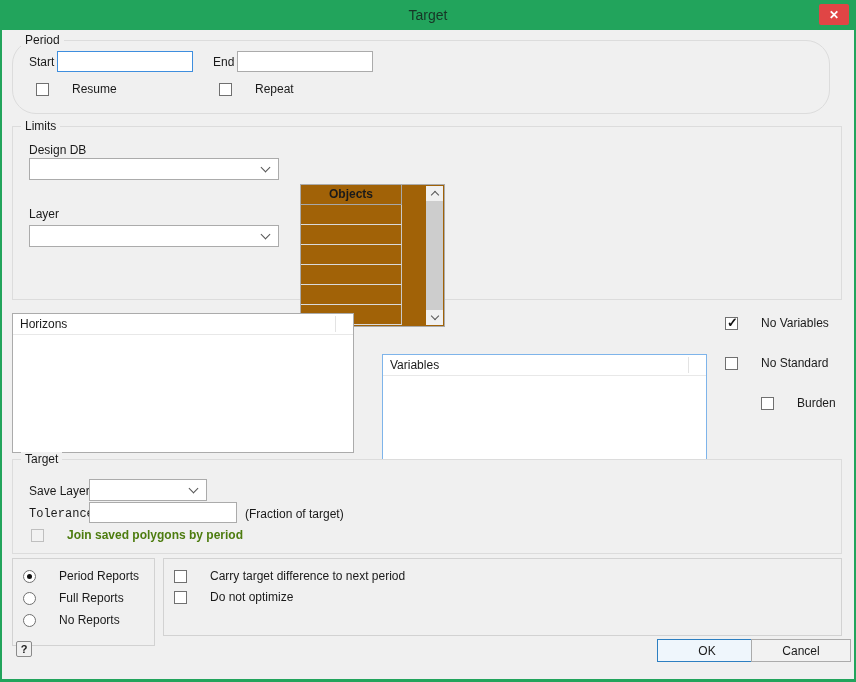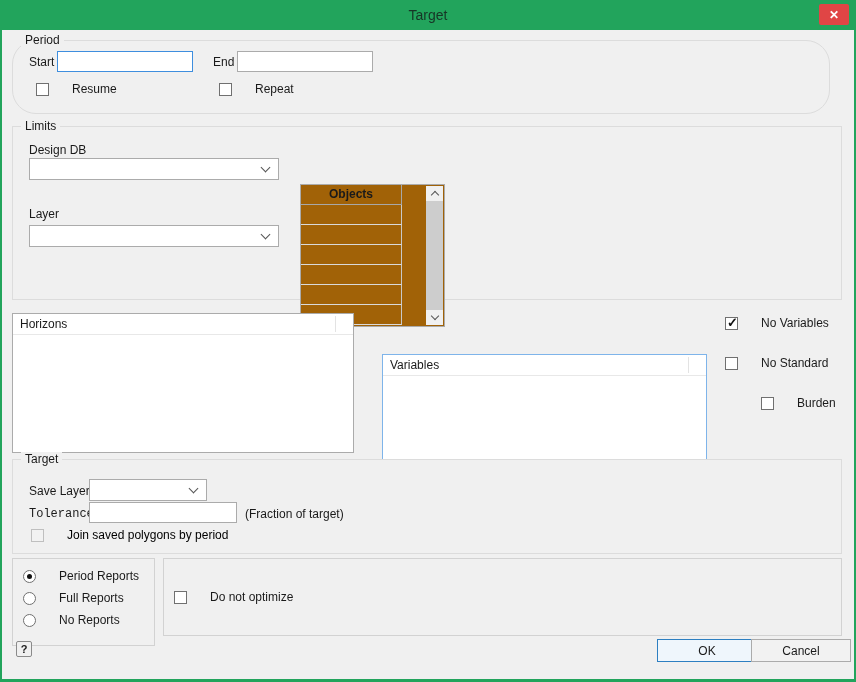--- a/index.html
+++ b/index.html
@@ -35,21 +35,21 @@
   .combo-value { position: absolute; left: 5px; top: 3px; right: 20px; overflow: hidden; white-space: nowrap; }
   .chev { position: absolute; width: 7px; height: 7px; border-right: 1px solid #555; border-bottom: 1px solid #555; }
   .combo .chev { right: 9px; top: 5px; transform: rotate(45deg); }
 
   
   .checkbox, .radio { position: absolute; display: flex; align-items: center; gap: 23px; white-space: nowrap; cursor: default; }
   .cbox { width: 13px; height: 13px; background: #fff; border: 1px solid #707070; position: relative; flex: none; }
   .checkbox.checked .cbox::after { content: "\2713"; position: absolute; left: 1px; top: -3px;
                                    font-size: 13px; font-weight: bold; color: #111; }
   .checkbox.disabled .cbox { border-color: #BFBFBF; background: #F2F2F2; }
-  .checkbox.disabled .cb-label { color: #000000; }
+  .checkbox.disabled .cb-label { color: #4d7c0f; font-weight: bold; }
   .rdot { width: 13px; height: 13px; background: #fff; border: 1px solid #707070; border-radius: 50%; position: relative; flex: none; }
   .radio.checked .rdot::after { content: ""; position: absolute; left: 3px; top: 3px; width: 5px; height: 5px;
                                 border-radius: 50%; background: #111; }
 
   
   .listbox { position: absolute; background: #fff; border: 1px solid #ABABAB; }
   .listbox.blue { border-color: #7EB4EA; }
   .list-header { position: relative; height: 21px; border-bottom: 1px solid #E8E8E8; display: flex;
                  align-items: center; padding: 0 7px; }
   .header-div { position: absolute; right: 17px; top: 2px; bottom: 2px; width: 1px; background: #E3E3E3; }
@@ -194,20 +194,24 @@
       <span class="rdot"></span>
       <span class="rd-label">Full Reports</span>
     </label>
     <label class="radio" style="left:10px; top:54px;">
       <span class="rdot"></span>
       <span class="rd-label">No Reports</span>
     </label>
   </div>
 
   <div class="group" style="left:163px; top:558px; width:679px; height:78px; border-color:#D2D2D2;">
+    <label class="checkbox" style="left:10px; top:10px;">
+      <span class="cbox"></span>
+      <span class="cb-label">Carry target difference to next period</span>
+    </label>
     <label class="checkbox" style="left:10px; top:31px;">
       <span class="cbox"></span>
       <span class="cb-label">Do not optimize</span>
     </label>
   </div>
 
   <div class="help">
     <span>?</span>
   </div>
   <div class="btn primary" style="left:657px; top:639px;">

